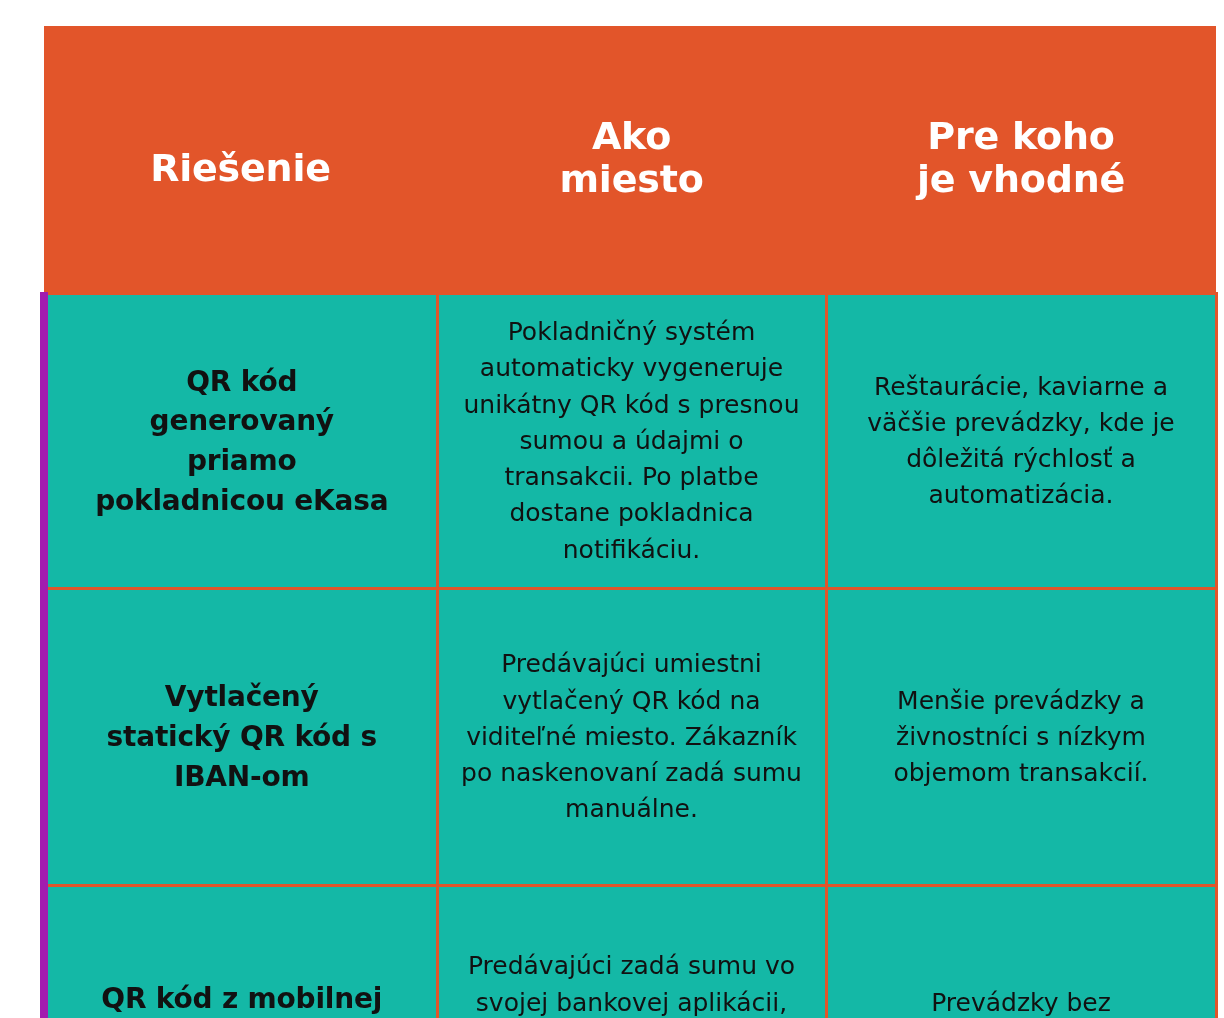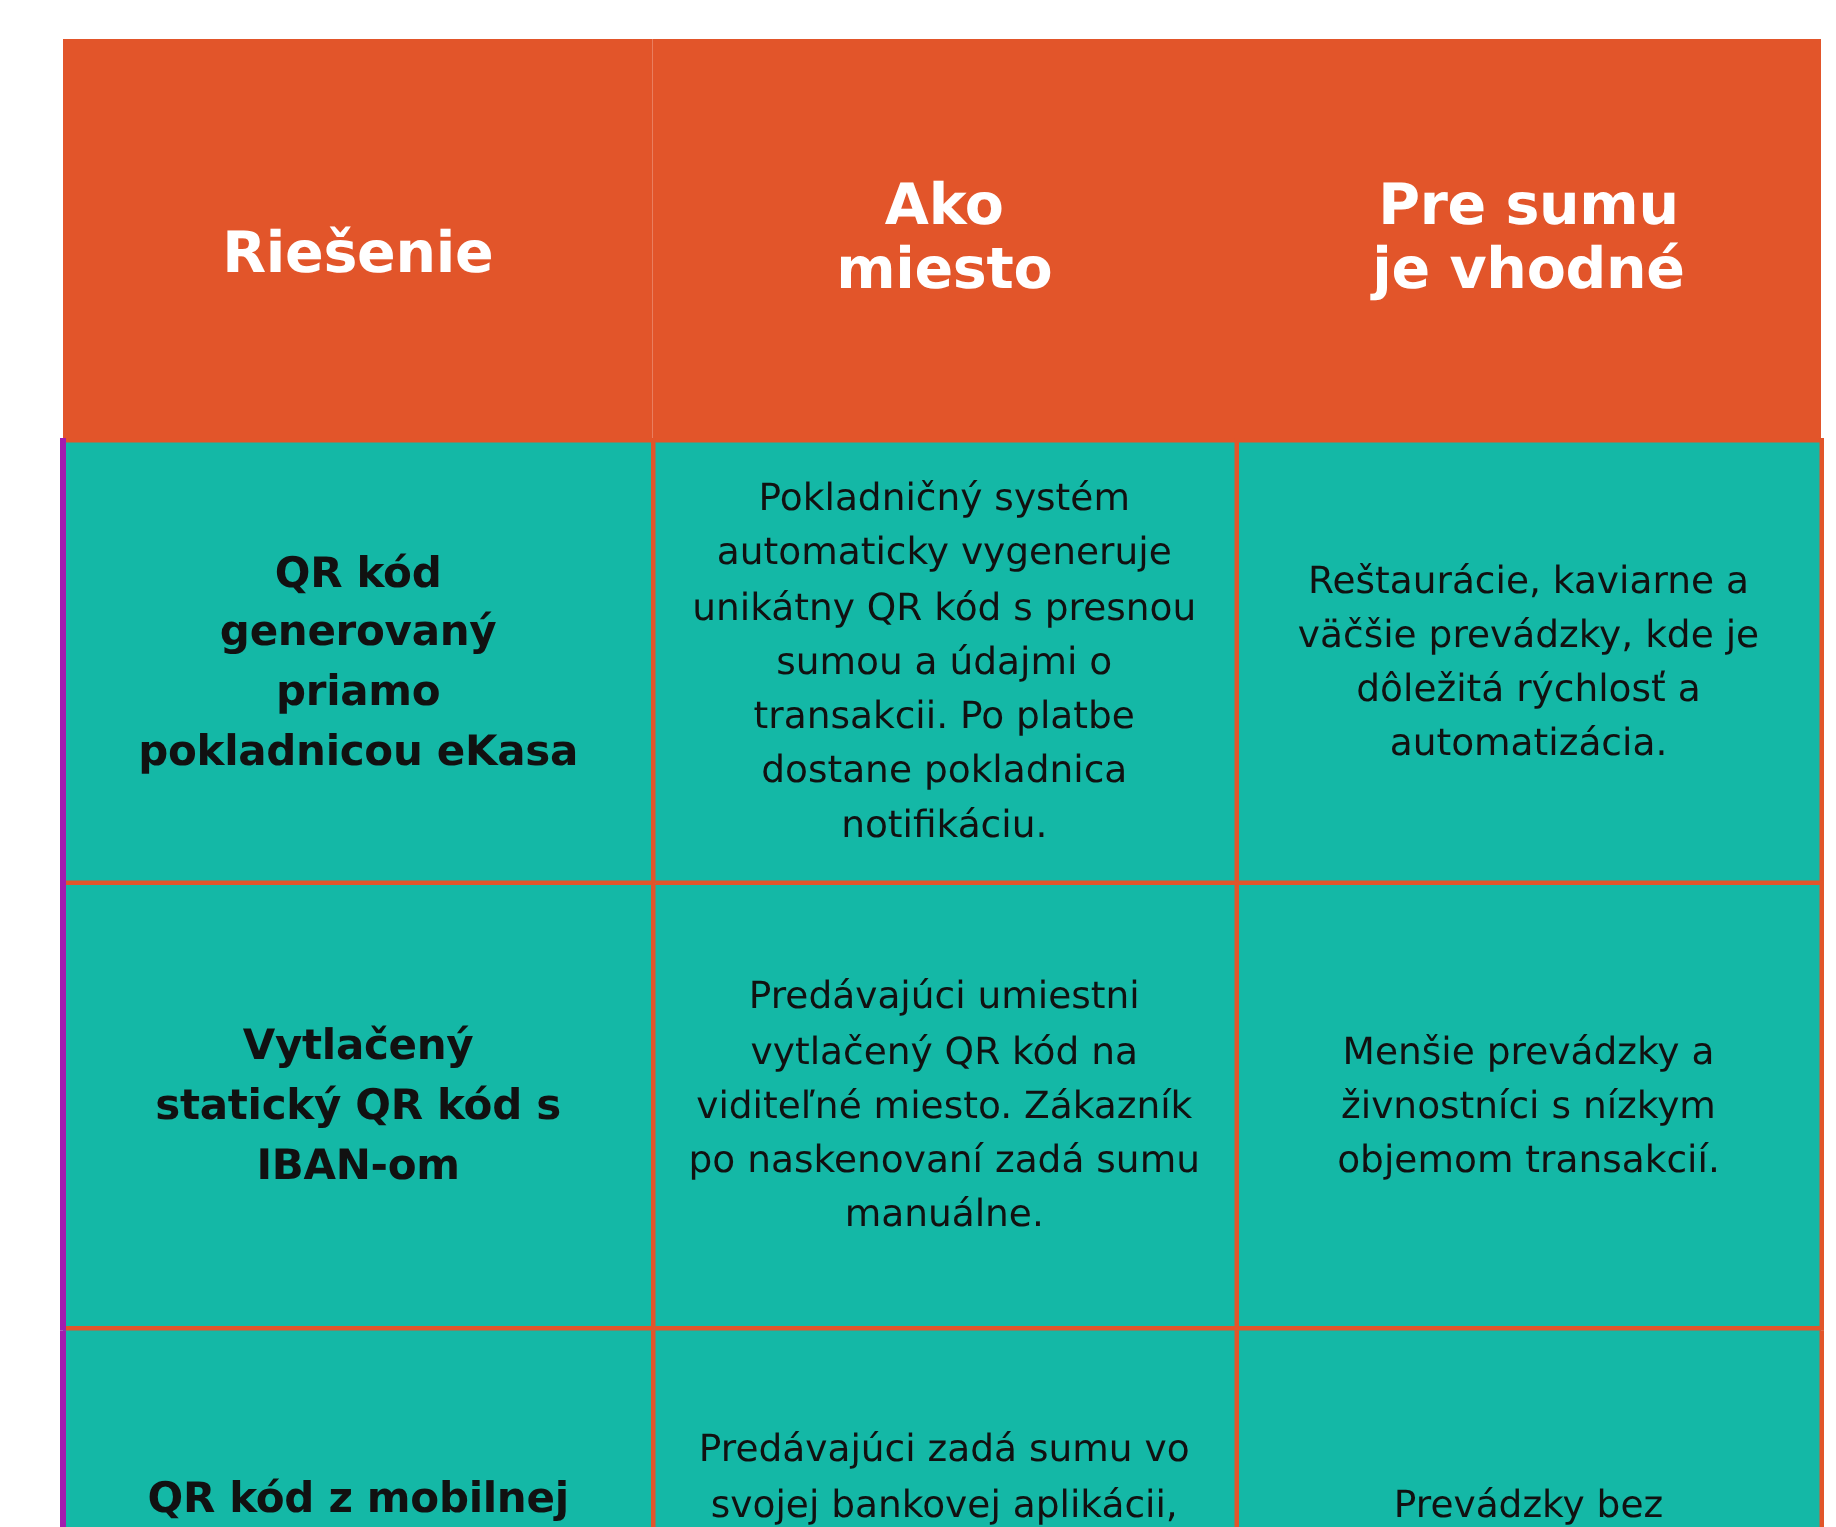--- a/index.html
+++ b/index.html
@@ -48,21 +48,21 @@
 
   tbody td {
     border: 3px solid #E2552A;
     vertical-align: middle;
     text-align: center;
     padding: 18px 16px;
     color: #111111;
     background: #14b8a6;
   }
   tbody tr td:first-child {
-    border-left: 4px solid #a21caf;
+    border-left: 8px solid #a21caf;
   }
   tbody td.col-solution {
     font-size: 28px;
     font-weight: bold;
     line-height: 1.42;
     letter-spacing: -0.2px;
   }
   tbody td.col-how {
     font-size: 25px;
     font-weight: normal;
@@ -91,21 +91,21 @@
     <colgroup>
       <col class="c1">
       <col class="c2">
       <col class="c3">
     </colgroup>
     <thead>
       <tr>
         <th class="head-sol nowrapline">Riešenie</th>
         <th class="nowrapline">Ako
 miesto</th>
-        <th class="nowrapline">Pre sumu
+        <th class="nowrapline">Pre koho
 je vhodné</th>
       </tr>
     </thead>
     <tbody>
       <tr class="r1">
         <td class="col-solution nowrapline">QR kód
 generovaný
 priamo
 pokladnicou eKasa</td>
         <td class="col-how">Pokladničný systém automaticky vygeneruje unikátny QR kód s presnou sumou a údajmi o transakcii. Po platbe dostane pokladnica notifikáciu.</td>

